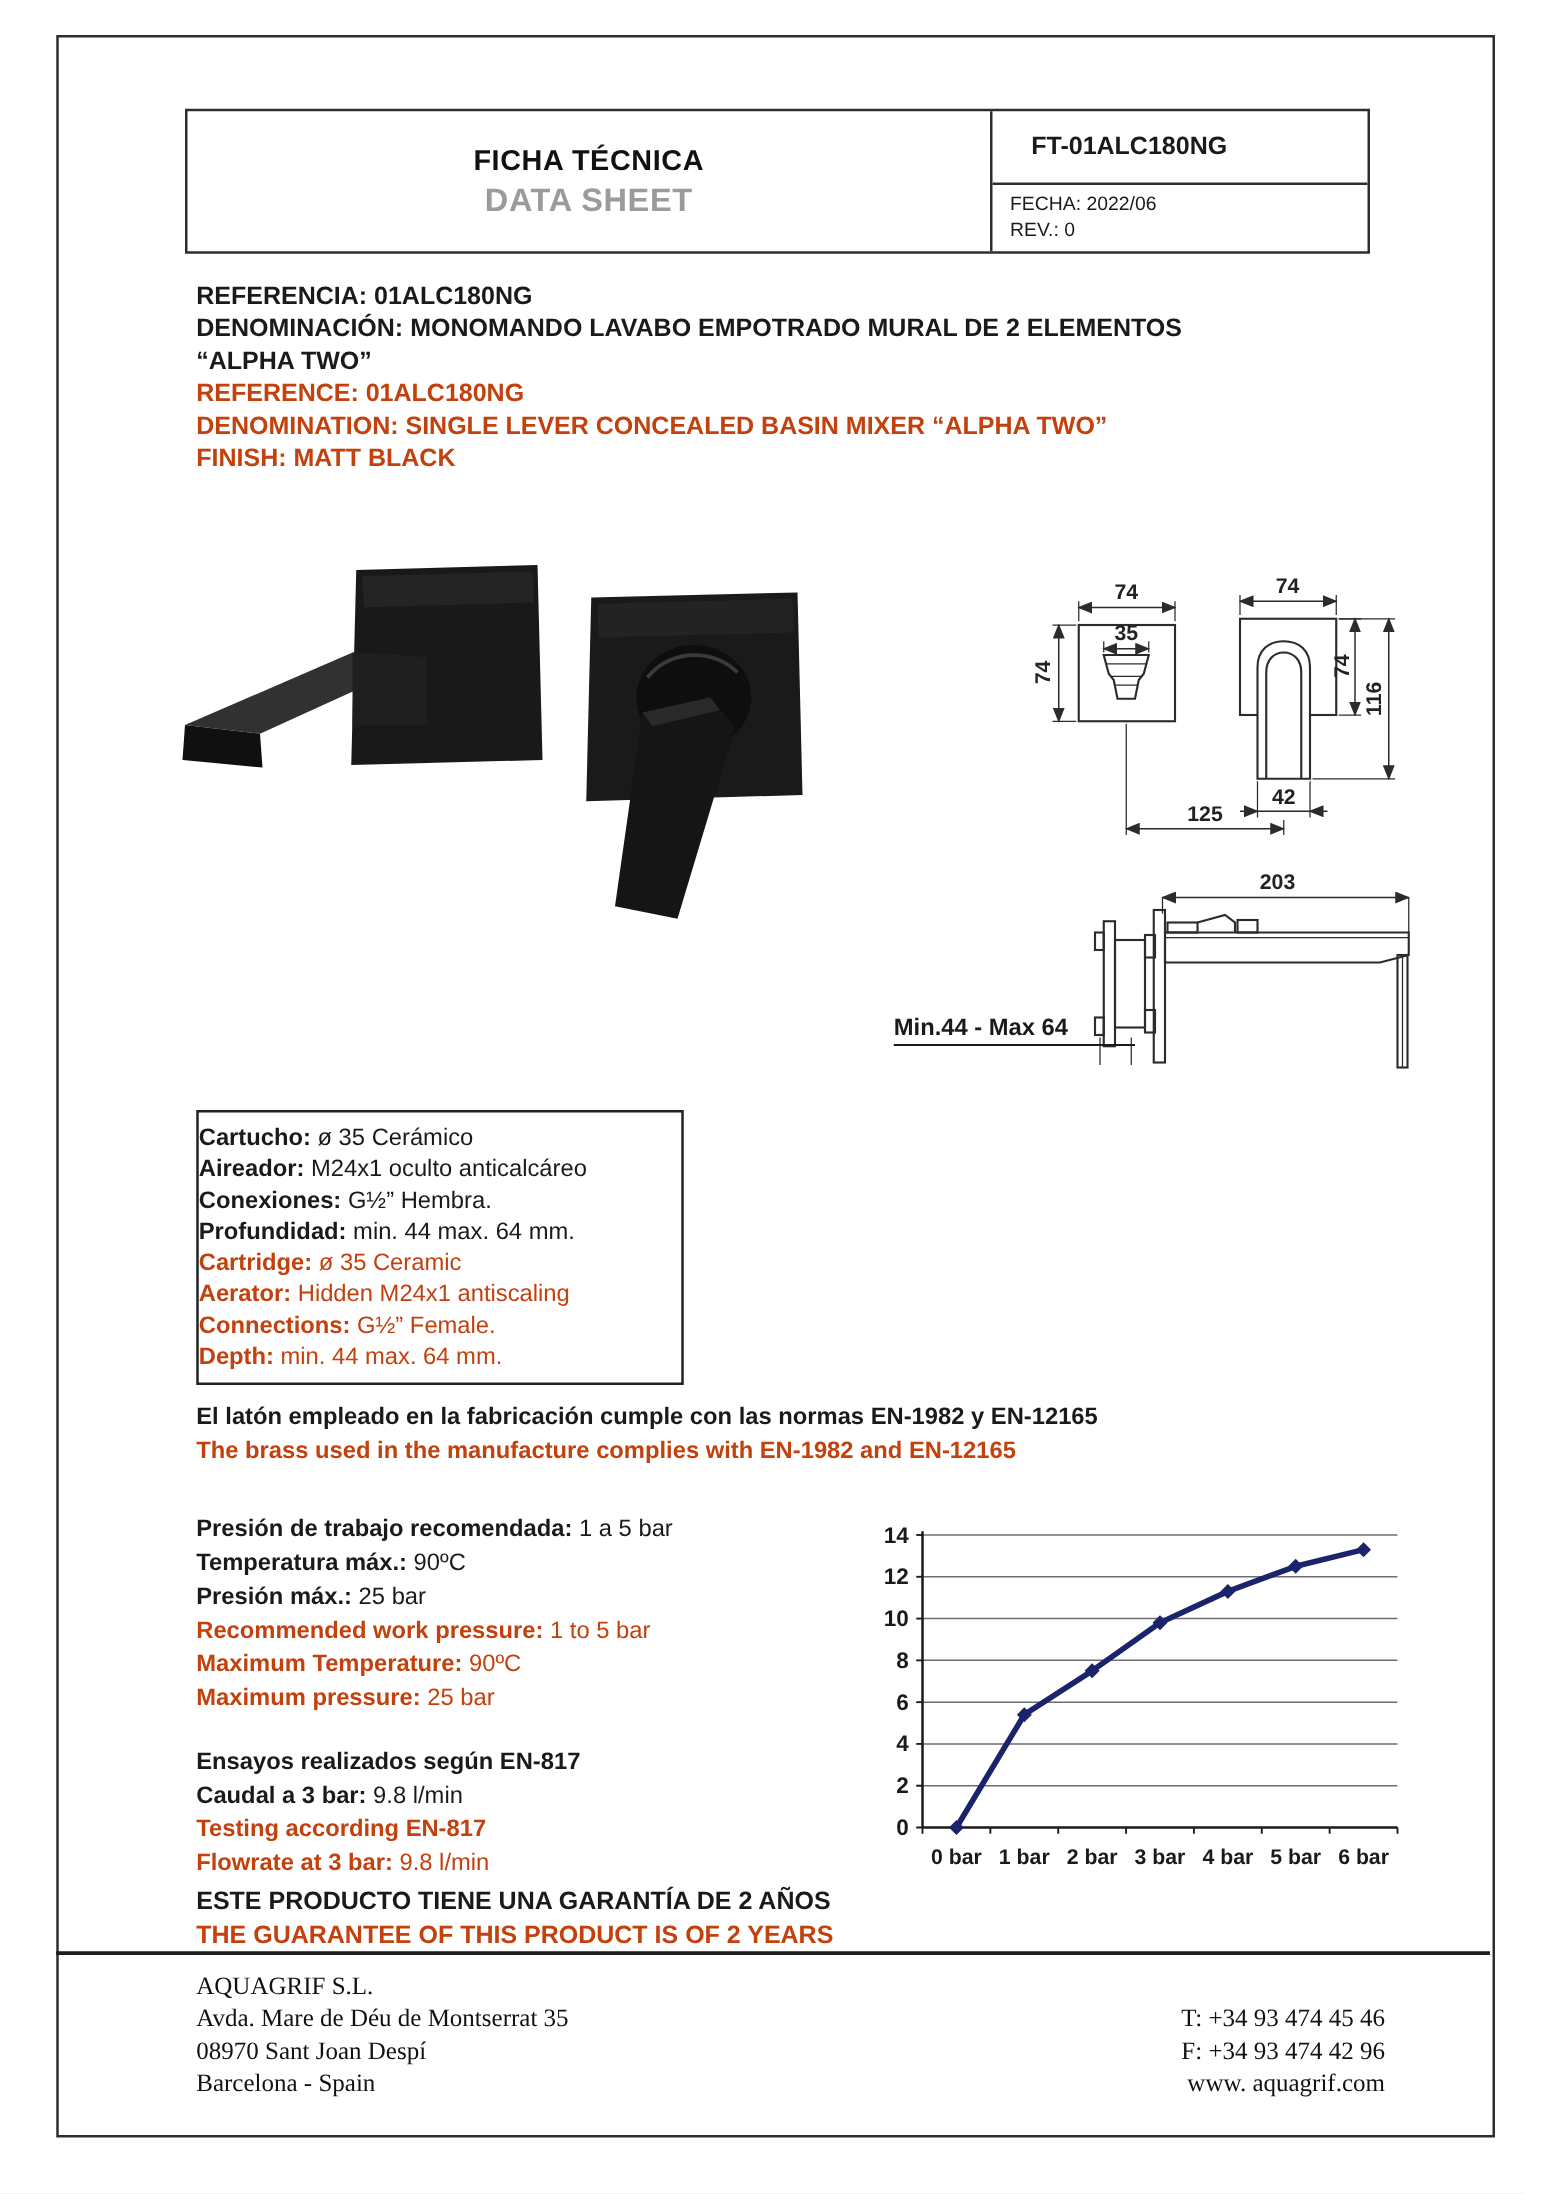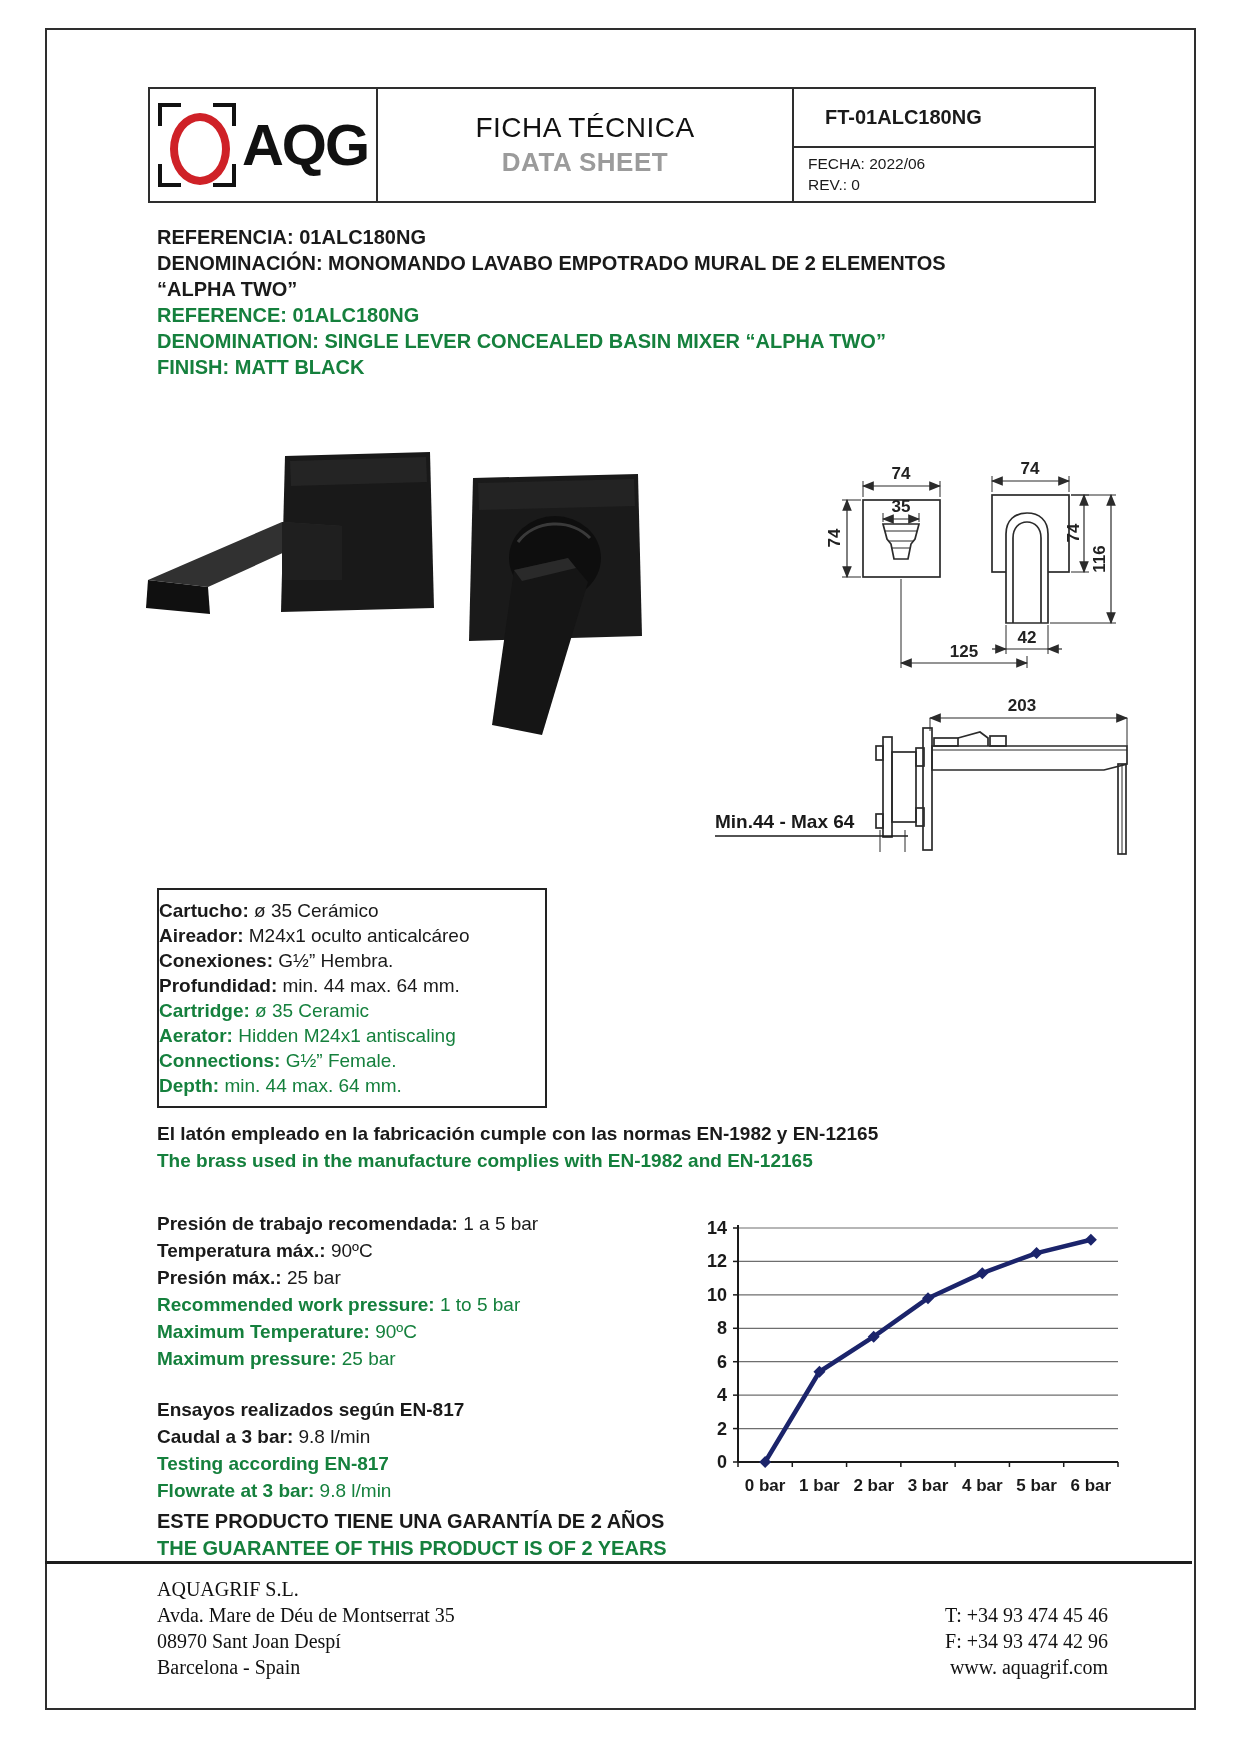--- a/index.html
+++ b/index.html
@@ -13,30 +13,30 @@
   .logo-cell{width:226px;border-right:2px solid #2e2e2e;display:flex;align-items:center;justify-content:center;gap:6px;}
   .logo-mark{position:relative;width:78px;height:84px;flex:0 0 auto;}
   .lm-ellipse{position:absolute;left:12px;top:10px;width:44px;height:56px;border:8px solid #cf2127;border-radius:50%;}
   .br{position:absolute;width:19px;height:19px;border-color:#111;border-style:solid;border-width:0;}
   .br.tl{left:0;top:0;border-top-width:4px;border-left-width:4px;}
   .br.tr{right:0;top:0;border-top-width:4px;border-right-width:4px;}
   .br.bl{left:0;bottom:0;border-bottom-width:4px;border-left-width:4px;}
   .br.brr{right:0;bottom:0;border-bottom-width:4px;border-right-width:4px;}
   .brand-text{font-size:58px;font-weight:bold;letter-spacing:-2px;color:#111;line-height:1;}
   .title-cell{flex:1;border-right:2px solid #2e2e2e;display:flex;flex-direction:column;align-items:center;justify-content:center;gap:3px;}
-  .title-es{font-size:28px;font-weight:normal;color:#111;letter-spacing:.5px;}
+  .title-es{font-size:23px;font-weight:bold;color:#111;letter-spacing:.5px;}
   .title-en{font-size:26px;font-weight:bold;color:#9b9b9b;letter-spacing:.5px;}
   .ref-cell{width:300px;display:flex;flex-direction:column;}
   .ref-top{height:57px;border-bottom:2px solid #2e2e2e;display:flex;align-items:center;padding-left:31px;
            font-size:20px;font-weight:bold;}
   .ref-bottom{flex:1;padding:5px 14px;font-size:15.5px;line-height:1.4;}
 
   
   .product-block{left:157px;top:224px;width:950px;font-size:20px;font-weight:bold;line-height:26px;}
-  .gray{color:#15803d;}
+  .gray{color:#c2410c;}
   .dark{color:#1a1a1a;}
   .b{font-weight:bold;}
   .r{font-weight:normal;}
 
   .spec-box{left:157px;top:888px;width:386px;border:2px solid #222;padding:8px 0;
             font-size:19px;line-height:25px;background:#fff;}
 
   .norms-block{left:157px;top:1120px;width:900px;font-size:19px;font-weight:bold;line-height:27px;}
   .pressure-block{left:157px;top:1210px;width:560px;font-size:19px;line-height:27px;}
   .testing-block{left:157px;top:1396px;width:560px;font-size:19px;line-height:27px;}
@@ -60,30 +60,20 @@
   .xl{stroke:#2b2b2b;stroke-width:1;fill:none;}
 </style>
 </head>
 <body>
 
 <div class="page">
 
   <div class="abs outer-border"></div>
 
   <div class="abs header-table">
-    <div class="logo-cell">
-      <div class="logo-mark">
-        <div class="br tl"></div>
-        <div class="br tr"></div>
-        <div class="br bl"></div>
-        <div class="br brr"></div>
-        <div class="lm-ellipse"></div>
-      </div>
-      <div class="brand-text">AQG</div>
-    </div>
     <div class="title-cell">
       <div class="title-es">FICHA TÉCNICA</div>
       <div class="title-en">DATA SHEET</div>
     </div>
     <div class="ref-cell">
       <div class="ref-top">FT-01ALC180NG</div>
       <div class="ref-bottom">
         <div>FECHA: 2022/06</div>
         <div>REV.: 0</div>
       </div>

